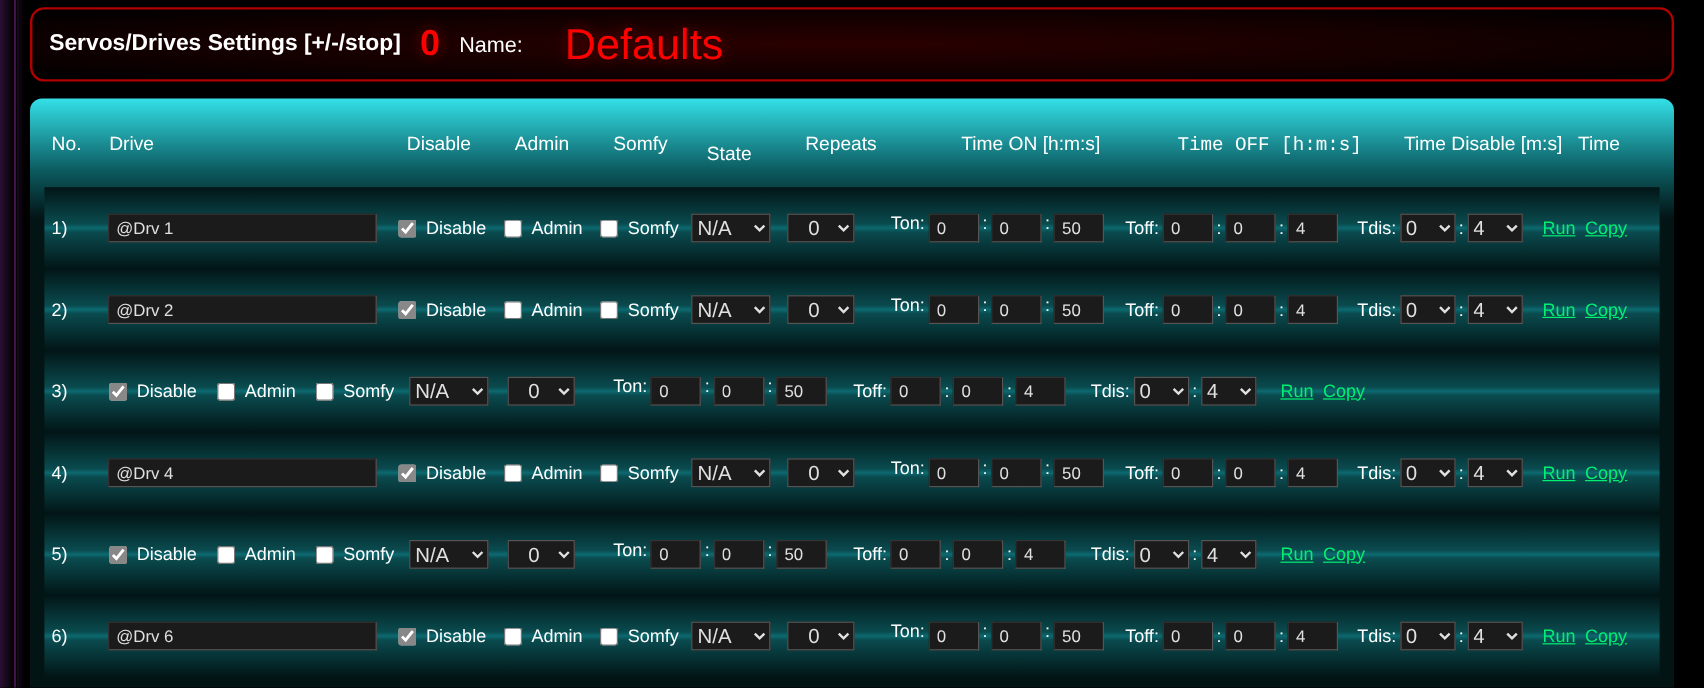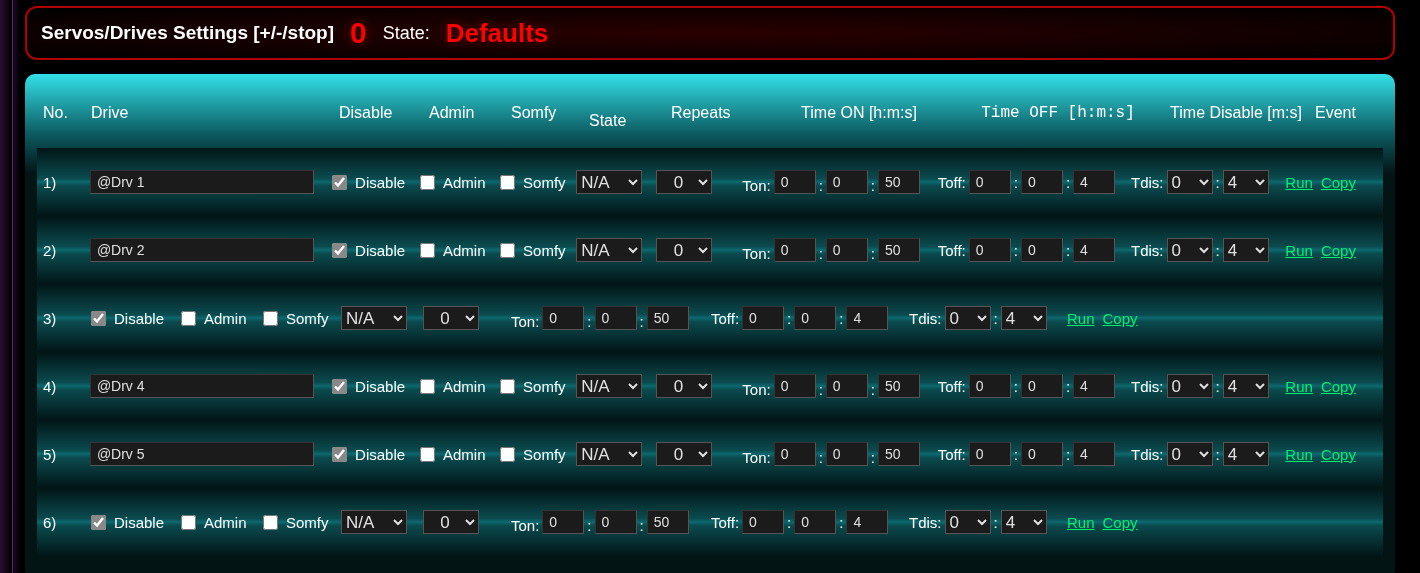--- a/index.html
+++ b/index.html
@@ -36,25 +36,25 @@
     color: #fff;
   }
   .big-num {
     font-size: 30px;
     font-weight: bold;
     color: #ff0000;
     text-shadow: 0 0 6px #000, 0 0 10px #900;
     margin: 0 4px;
   }
   .big-name {
-    font-size: 26px;
-    font-weight: bold;
+    font-size: 36px;
+    font-weight: normal;
     color: #ff0000;
     text-shadow: 0 0 6px #000, 0 0 10px #900;
-    margin-left: 4px;
+    margin-left: 23px;
   }
   .spacer { flex: 1; }
   .update-btn {
     background: linear-gradient(to bottom, #353535 0%, #111 100%);
     border: 2px solid #888;
     border-radius: 8px;
     color: #fff;
     font-size: 22px;
     padding: 4px 24px;
     cursor: pointer;
@@ -115,21 +115,21 @@
     font-size: 14px;
     padding: 0 6px;
     box-sizing: border-box;
   }
   .row .chk-cell { display:flex; align-items:center; gap:4px;}
   .row .dis-cell { width: 90px; }
   .row .adm-cell { width: 82px; }
   .row .som-cell { width: 78px; }
   .row .state-cell { width: 82px; }
   .row .rep-cell { width: 88px; }
-  .row .ton-cell { width: 200px; display:flex; align-items:flex-end; gap:3px;}
+  .row .ton-cell { width: 200px; display:flex; align-items:flex-start; gap:3px;}
   .row .toff-cell{ width: 198px; display:flex; align-items:center; gap:3px;}
   .row .tdis-cell{ width: 158px; display:flex; align-items:center; gap:3px;}
   .row .evt-cell { width: 100px; display:flex; gap:8px;}
 
   input[type=checkbox]{
     width:15px; height:15px; margin:0 4px 0 0;
     accent-color: #888;
     cursor:pointer;
   }
   select {
@@ -175,39 +175,39 @@
 <body>
 
 <div class="left-stripe"></div>
 <div class="left-stripe2"></div>
 
 <div class="outer">
 
   <div class="header-bar">
     <span class="header-title">Servos/Drives Settings [+/-/stop]</span>
     <span class="big-num">0</span>
-    <span class="header-sub">State:</span>
+    <span class="header-sub">Name:</span>
     <span class="big-name">Defaults</span>
     <span class="spacer"></span>
   </div>
 
   <div class="panel">
     <div class="panel-inner">
       <div class="thead">
         <div class="col-no">No.</div>
         <div class="col-name">Drive</div>
         <div class="col-dis">Disable</div>
         <div class="col-adm">Admin</div>
         <div class="col-som">Somfy</div>
         <div class="col-state">State</div>
         <div class="col-rep">Repeats</div>
         <div class="col-ton">Time ON [h:m:s]</div>
         <div class="col-toff">Time OFF [h:m:s]</div>
         <div class="col-tdis">Time Disable [m:s]</div>
-        <div class="col-evt">Event</div>
+        <div class="col-evt">Time</div>
       </div>
       <div class="rows" id="rows-container">
           <div class="row">
     <div class="num">1)</div>
     <div class="name-cell">
       <input type="text" value="@Drv 1" style="">
     </div>
     <div class="chk-cell dis-cell">
       <input type="checkbox" checked="" style="">
       <span class="lbl">Disable</span>
@@ -395,23 +395,20 @@
       <span class="colon">:</span>
       <select class="sel-small"><option>4</option></select>
     </div>
     <div class="evt-cell">
       <span class="link">Run</span>
       <span class="link">Copy</span>
     </div>
   </div>
           <div class="row">
     <div class="num">5)</div>
-    <div class="name-cell">
-      <input type="text" value="@Drv 5" style="">
-    </div>
     <div class="chk-cell dis-cell">
       <input type="checkbox" checked="" style="">
       <span class="lbl">Disable</span>
     </div>
     <div class="chk-cell adm-cell">
       <input type="checkbox" style="">
       <span class="lbl">Admin</span>
     </div>
     <div class="chk-cell som-cell">
       <input type="checkbox" style="">
@@ -445,20 +442,23 @@
       <span class="colon">:</span>
       <select class="sel-small"><option>4</option></select>
     </div>
     <div class="evt-cell">
       <span class="link">Run</span>
       <span class="link">Copy</span>
     </div>
   </div>
           <div class="row">
     <div class="num">6)</div>
+    <div class="name-cell">
+      <input type="text" value="@Drv 6" style="">
+    </div>
     <div class="chk-cell dis-cell">
       <input type="checkbox" checked="" style="">
       <span class="lbl">Disable</span>
     </div>
     <div class="chk-cell adm-cell">
       <input type="checkbox" style="">
       <span class="lbl">Admin</span>
     </div>
     <div class="chk-cell som-cell">
       <input type="checkbox" style="">

